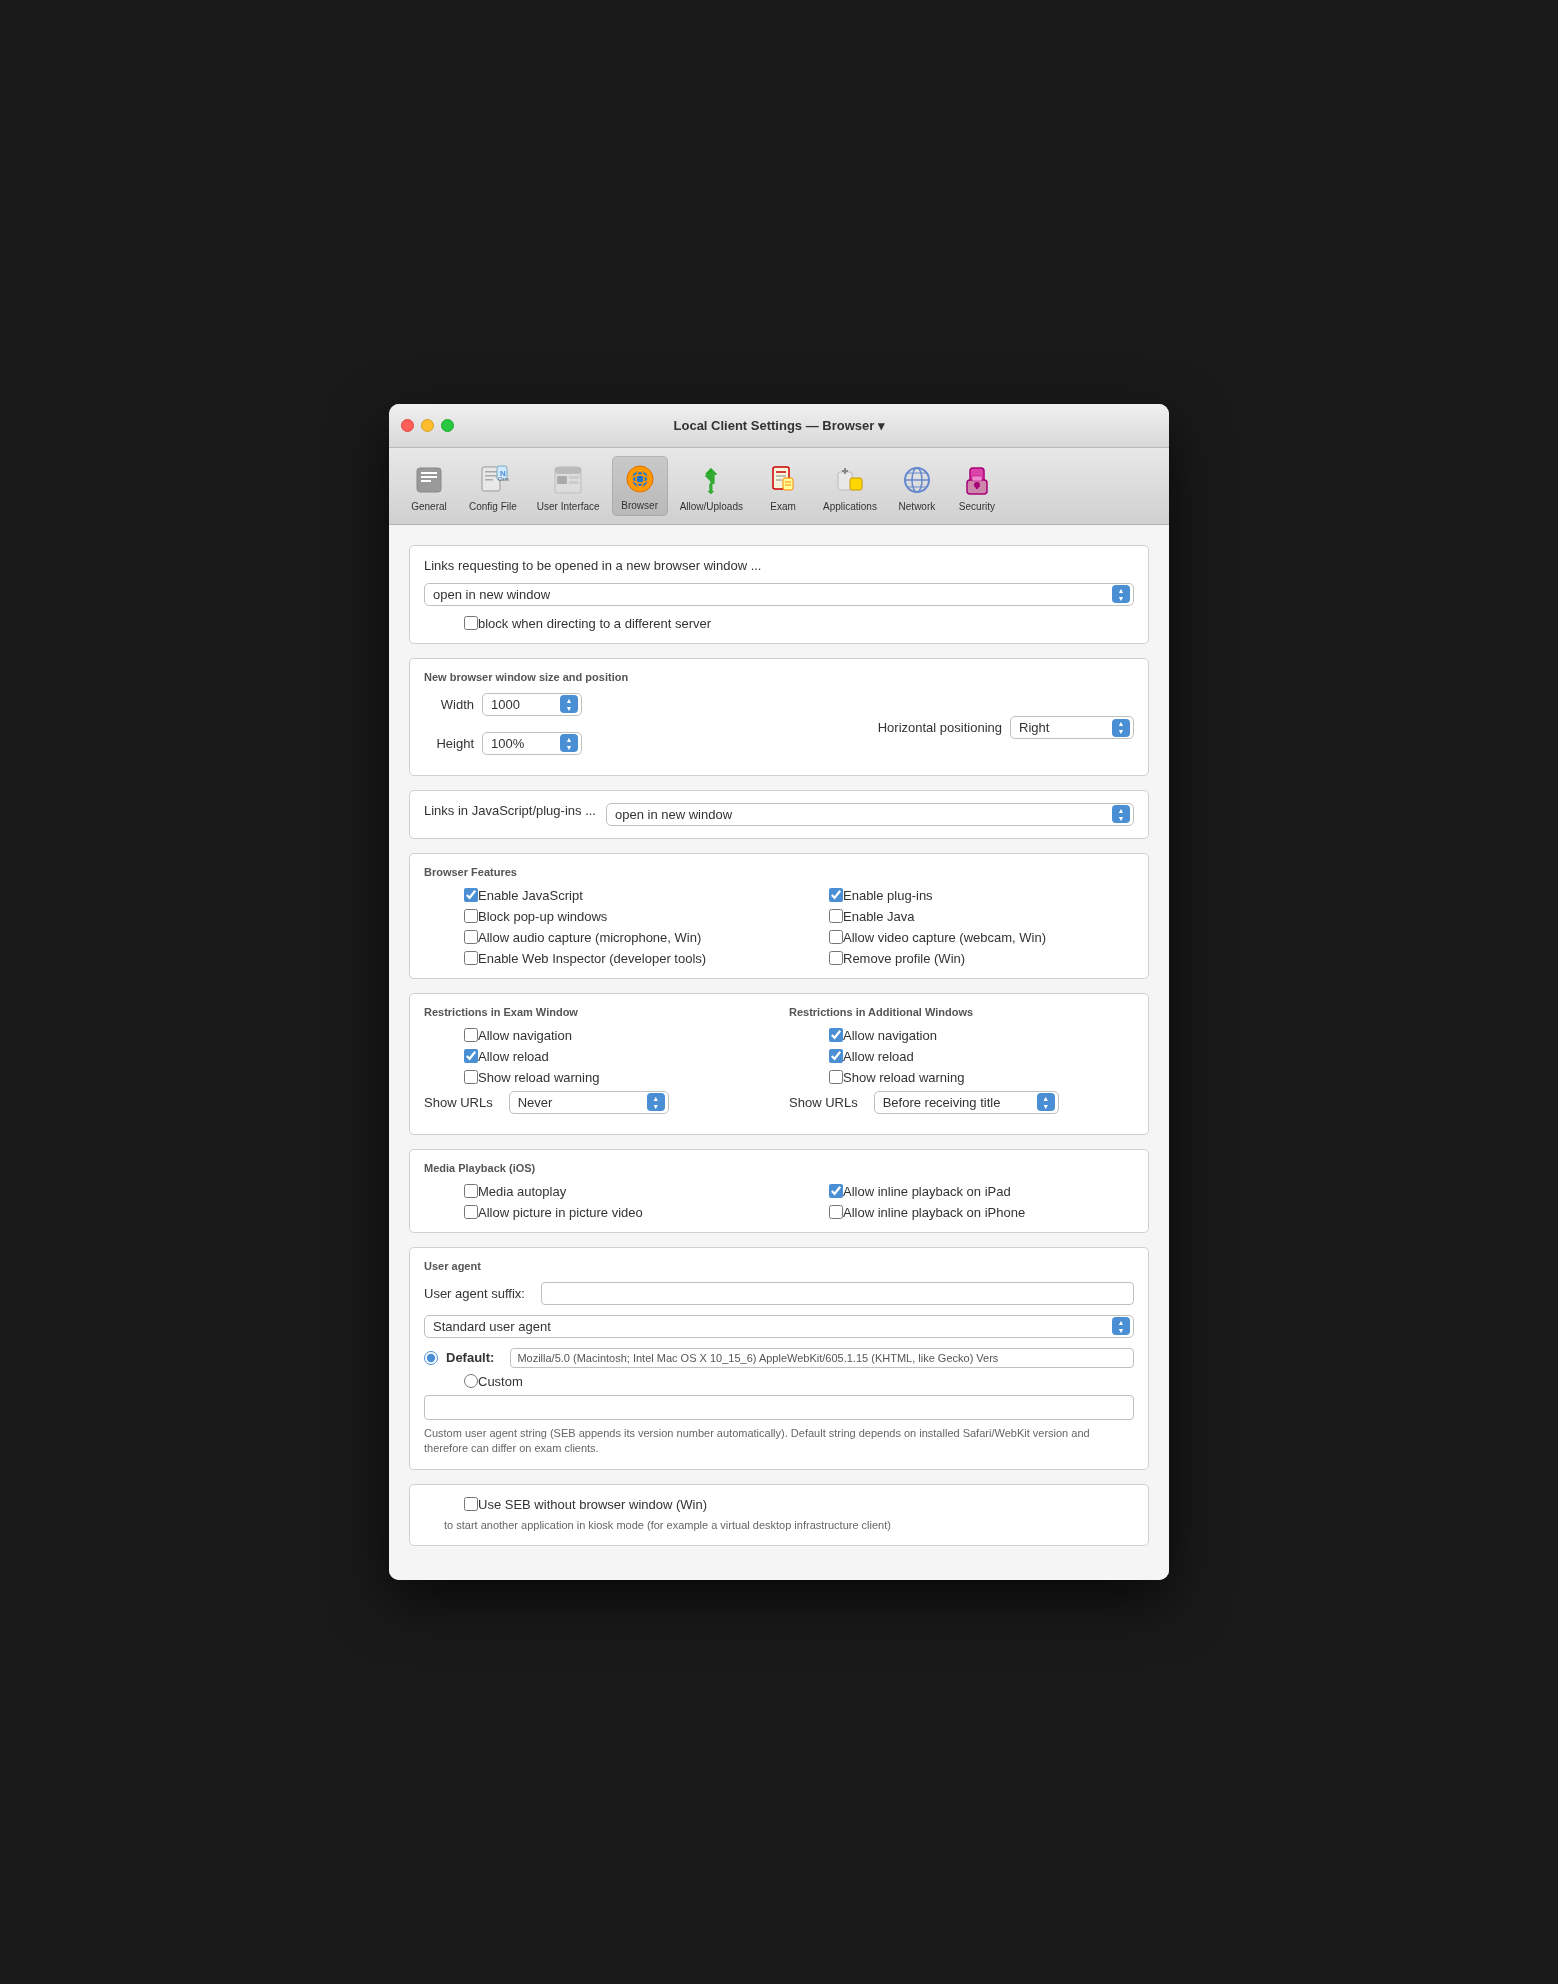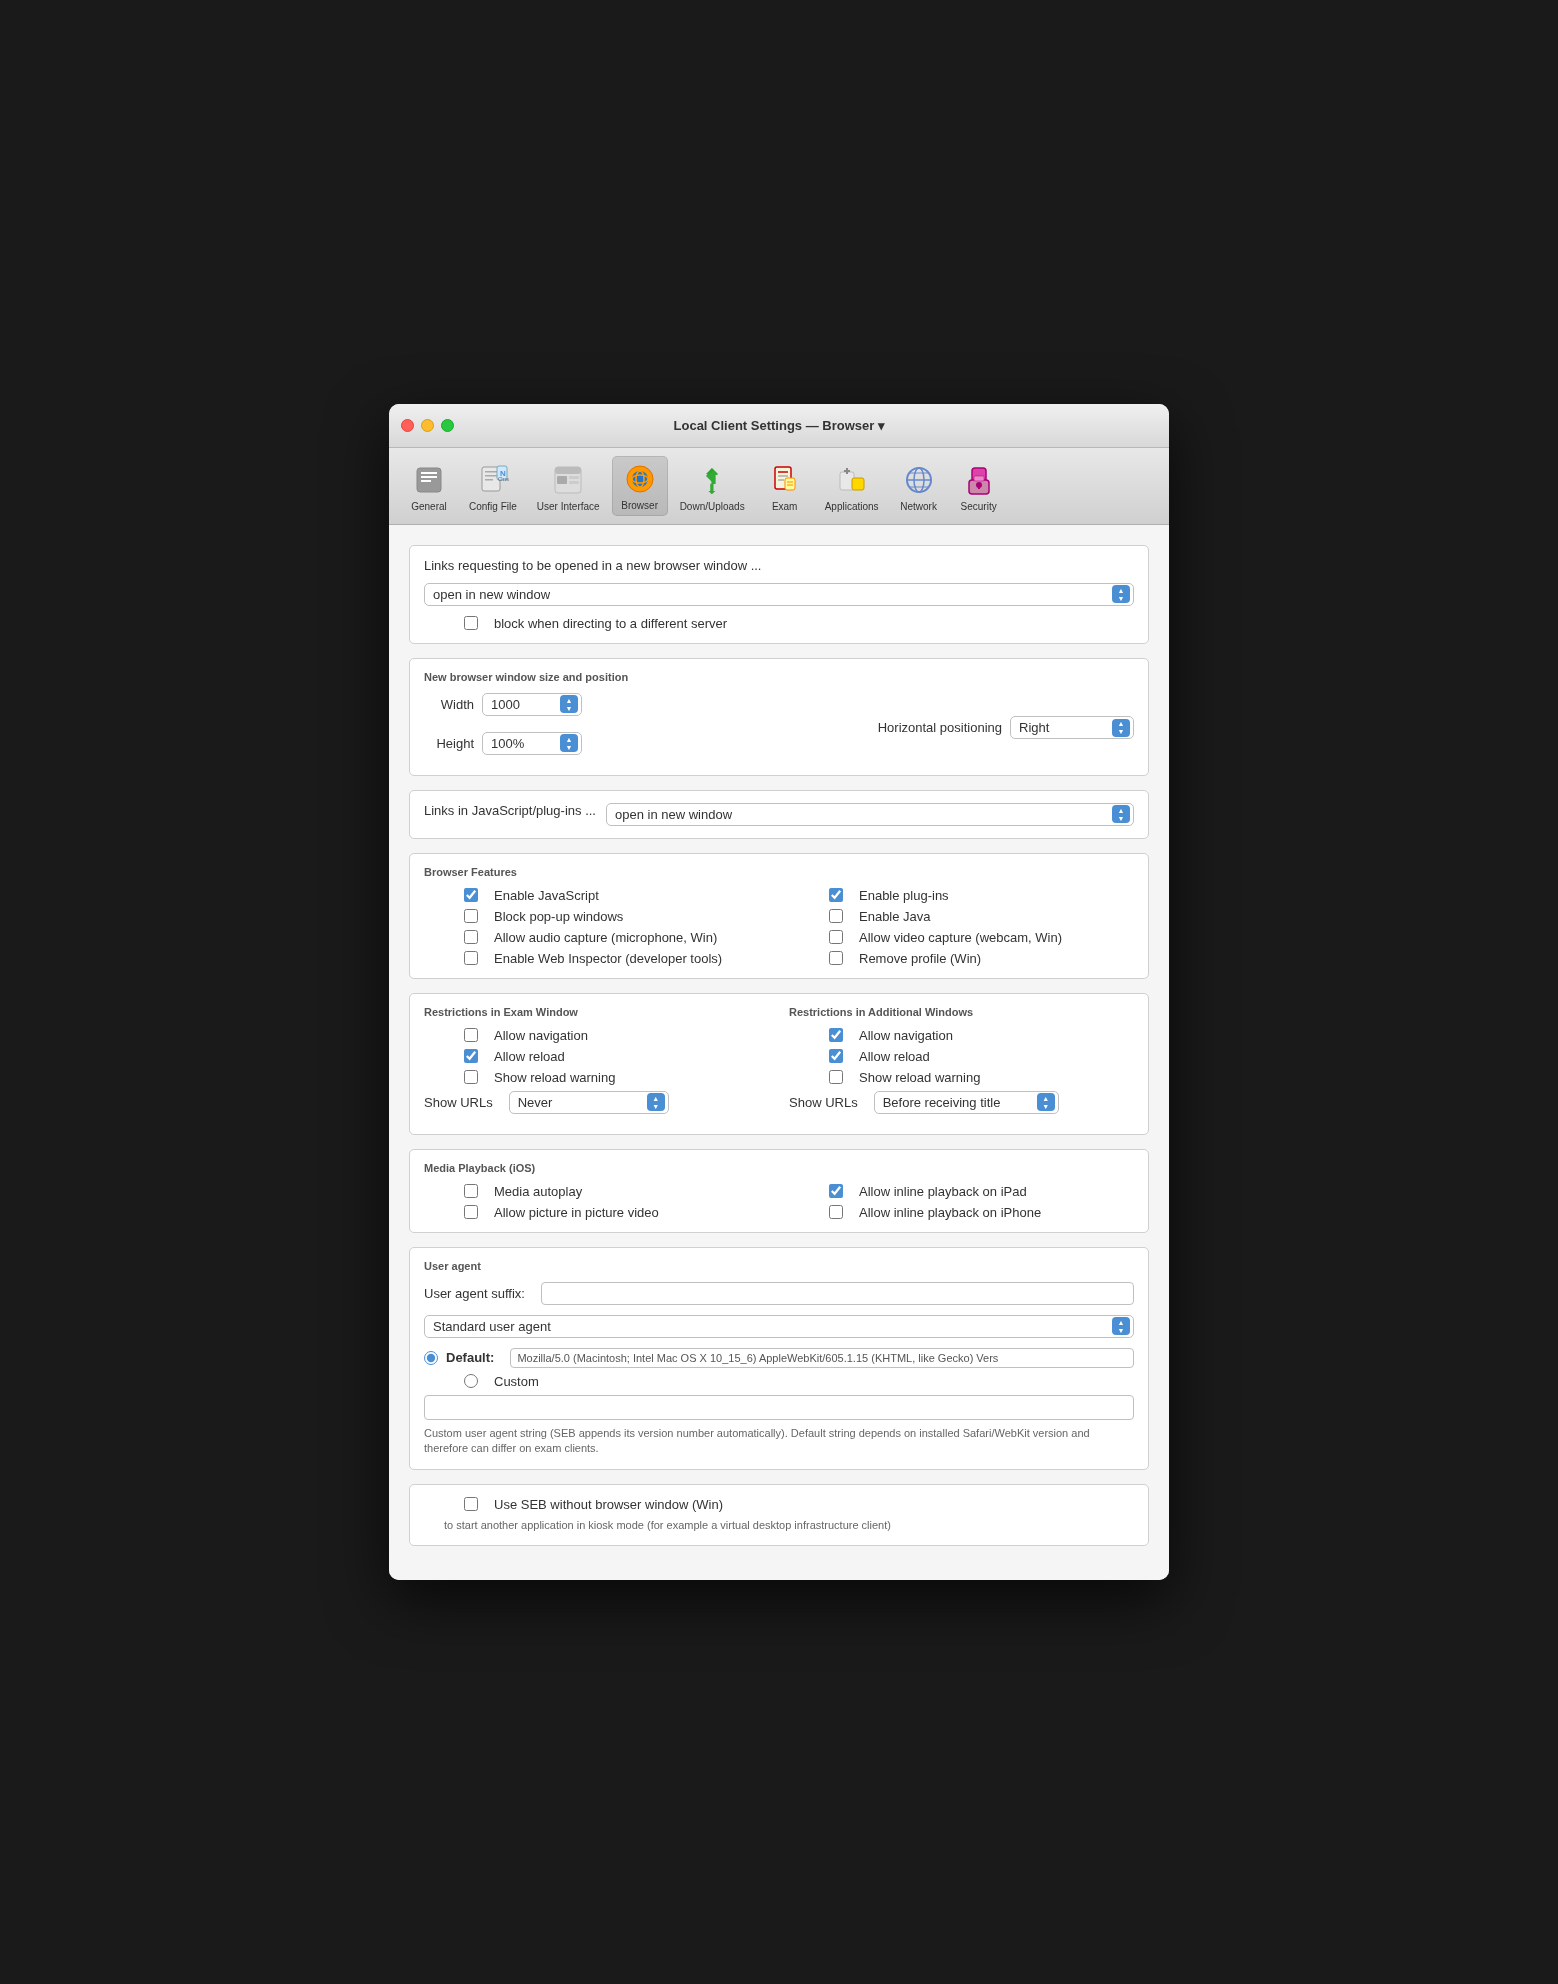--- a/index.html
+++ b/index.html
@@ -152,21 +152,21 @@
     }
     .full-width-select select {
       width: 100%;
       min-width: 580px;
     }
     .full-width-select {
       width: 100%;
     }
     .checkbox-row {
       display: flex;
-      gap: 16px;
+      gap: 0;
       margin-bottom: 6px;
       padding-left: 40px;
     }
     .checkbox-row:last-child { margin-bottom: 0; }
     input[type="checkbox"] {
       width: 14px;
       height: 14px;
       cursor: pointer;
       accent-color: #4a8fd4;
     }
@@ -290,21 +290,21 @@
     <div class="toolbar-item">
       <div class="toolbar-icon">
         <svg width="32" height="32" viewBox="0 0 32 32">
           <polygon points="16,4 16,18 10,12" fill="#3a3" transform="rotate(0,16,16)"></polygon>
           <polygon points="16,4 22,10 16,10" fill="#2a2"></polygon>
           <polygon points="16,4 10,10 16,10" fill="#2a2"></polygon>
           <text x="10" y="20" font-size="18" fill="#3a3">⬆</text>
           <text x="10" y="30" font-size="14" fill="#3a3">⬇</text>
         </svg>
       </div>
-      <span class="toolbar-label">Down/Uploads</span>
+      <span class="toolbar-label">Allow/Uploads</span>
     </div>
     <div class="toolbar-item">
       <div class="toolbar-icon">
         <svg width="32" height="32" viewBox="0 0 32 32">
           <rect x="6" y="3" width="16" height="22" rx="2" fill="#f5f5dc" stroke="#c00" stroke-width="1.5"></rect>
           <line x1="9" y1="8" x2="19" y2="8" stroke="#c00" stroke-width="1.5"></line>
           <line x1="9" y1="12" x2="19" y2="12" stroke="#888" stroke-width="1"></line>
           <line x1="9" y1="16" x2="15" y2="16" stroke="#888" stroke-width="1"></line>
           <rect x="16" y="14" width="10" height="12" rx="2" fill="#ff9" stroke="#f80" stroke-width="1"></rect>
           <line x1="18" y1="18" x2="24" y2="18" stroke="#f80" stroke-width="1"></line>

